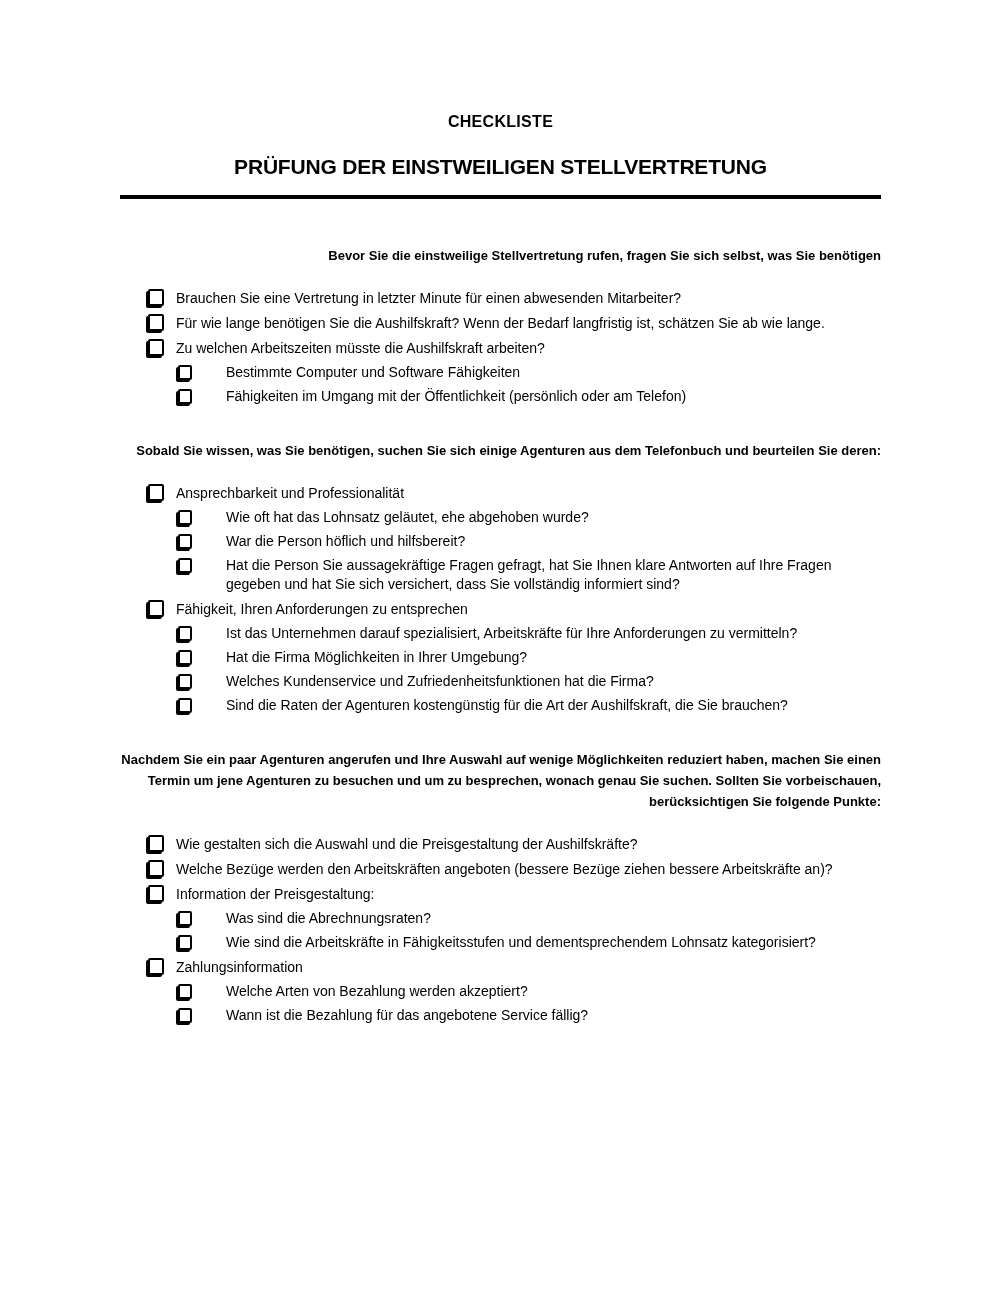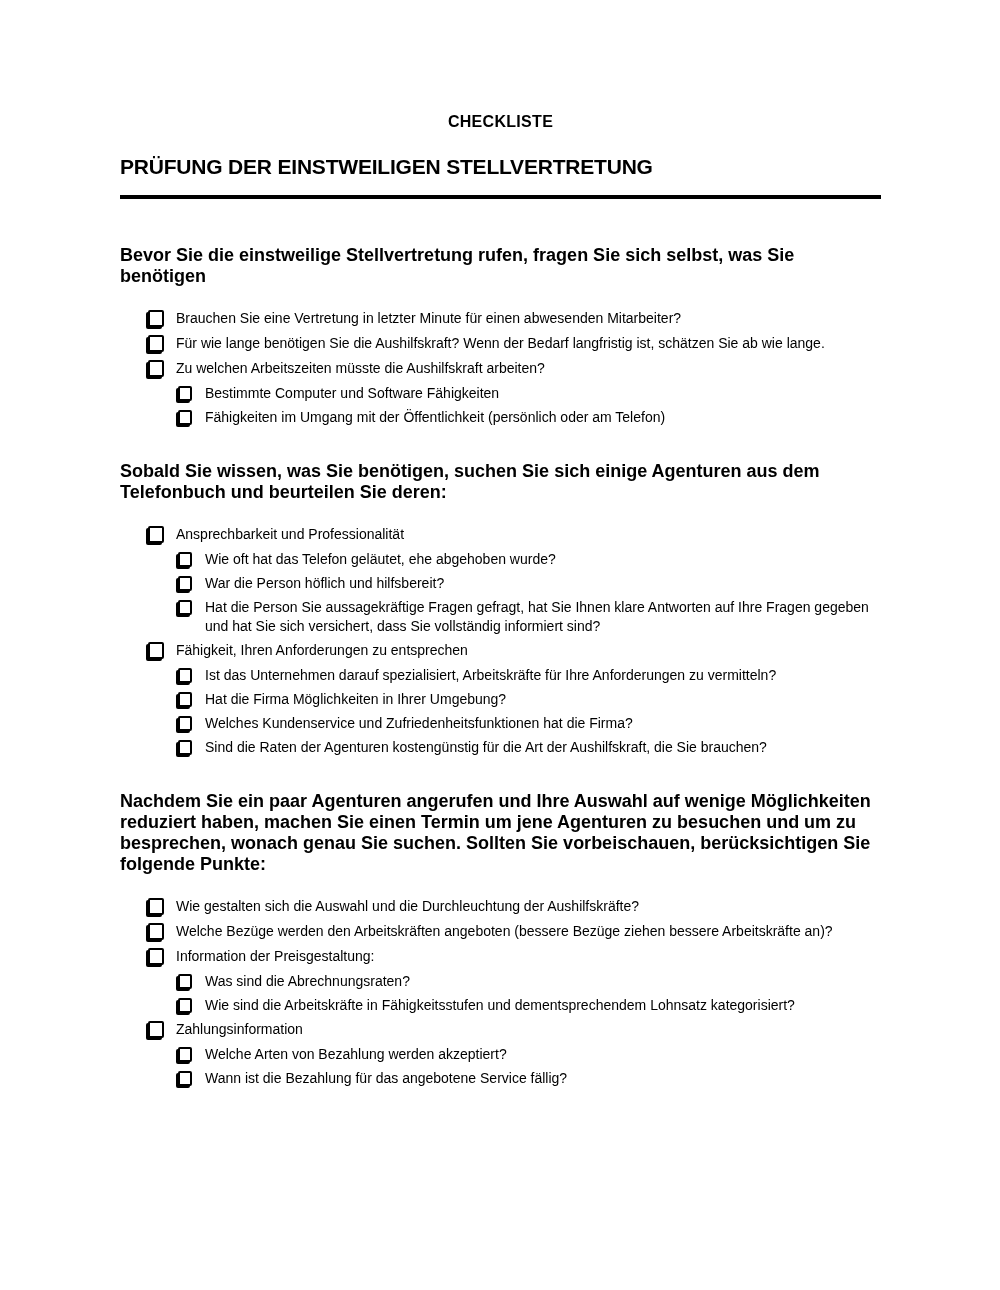--- a/index.html
+++ b/index.html
@@ -21,51 +21,53 @@
     padding: 112px 119px 15px 120px;
   }
   .kicker {
     text-align: center;
     font-weight: bold;
     font-size: 16px;
     line-height: 20px;
     letter-spacing: 0.3px;
   }
   .title {
+    text-align: center;
     font-weight: bold;
     font-size: 21px;
     line-height: 26px;
     margin: 22px 0 0 0;
     letter-spacing: -0.2px;
   }
   .rule {
     height: 4px;
     background: #000000;
     margin-top: 15px;
   }
   .sec-heading {
     font-weight: bold;
-    font-size: 18px;
+    font-size: 13px;
     line-height: 21px;
     margin: 34px 0 22px 0;
+    text-align: right;
   }
   .sec-heading.first {
     margin-top: 46px;
   }
   .group { margin: 0; }
   .group + .group { margin-top: 2px; }
   .row {
     display: flex;
     align-items: flex-start;
     font-size: 14px;
     line-height: 19px;
     margin-bottom: 5px;
   }
-  .row.lvl1 { margin-left: 28px; }
-  .row.lvl2 { margin-left: 58px; }
+  .row.lvl1 { margin-left: 28px; align-items: center; }
+  .row.lvl2 { margin-left: 58px; gap: 21px; }
   .cb {
     flex: 0 0 auto;
     box-sizing: content-box;
     width: 12px;
     height: 13px;
     border: 2px solid #000000;
     border-radius: 2px;
     background: #ffffff;
     box-shadow: -2px 2px 0 #000000;
     margin: 1px 12px 2px 0;
@@ -114,21 +116,21 @@
 
   <section>
     <p class="sec-heading">Sobald Sie wissen, was Sie benötigen, suchen Sie sich einige Agenturen aus dem Telefonbuch und beurteilen Sie deren:</p>
     <div class="group">
       <div class="row lvl1">
         <span class="cb"></span>
         <span class="txt">Ansprechbarkeit und Professionalität</span>
       </div>
       <div class="row lvl2">
         <span class="cb"></span>
-        <span class="txt">Wie oft hat das Telefon geläutet, ehe abgehoben wurde?</span>
+        <span class="txt">Wie oft hat das Lohnsatz geläutet, ehe abgehoben wurde?</span>
       </div>
       <div class="row lvl2">
         <span class="cb"></span>
         <span class="txt">War die Person höflich und hilfsbereit?</span>
       </div>
       <div class="row lvl2">
         <span class="cb"></span>
         <span class="txt">Hat die Person Sie aussagekräftige Fragen gefragt, hat Sie Ihnen klare Antworten auf Ihre Fragen gegeben und hat Sie sich versichert, dass Sie vollständig informiert sind?</span>
       </div>
     </div>
@@ -154,21 +156,21 @@
         <span class="txt">Sind die Raten der Agenturen kostengünstig für die Art der Aushilfskraft, die Sie brauchen?</span>
       </div>
     </div>
   </section>
 
   <section>
     <p class="sec-heading">Nachdem Sie ein paar Agenturen angerufen und Ihre Auswahl auf wenige Möglichkeiten reduziert haben, machen Sie einen Termin um jene Agenturen zu besuchen und um zu besprechen, wonach genau Sie suchen. Sollten Sie vorbeischauen, berücksichtigen Sie folgende Punkte:</p>
     <div class="group">
       <div class="row lvl1">
         <span class="cb"></span>
-        <span class="txt">Wie gestalten sich die Auswahl und die Durchleuchtung der Aushilfskräfte?</span>
+        <span class="txt">Wie gestalten sich die Auswahl und die Preisgestaltung der Aushilfskräfte?</span>
       </div>
       <div class="row lvl1">
         <span class="cb"></span>
         <span class="txt">Welche Bezüge werden den Arbeitskräften angeboten (bessere Bezüge ziehen bessere Arbeitskräfte an)?</span>
       </div>
     </div>
     <div class="group">
       <div class="row lvl1">
         <span class="cb"></span>
         <span class="txt">Information der Preisgestaltung:</span>

